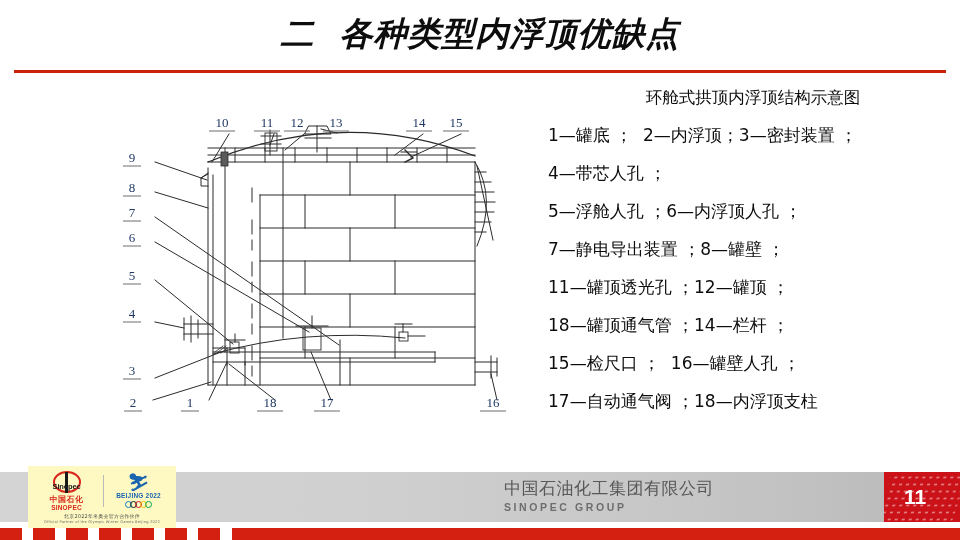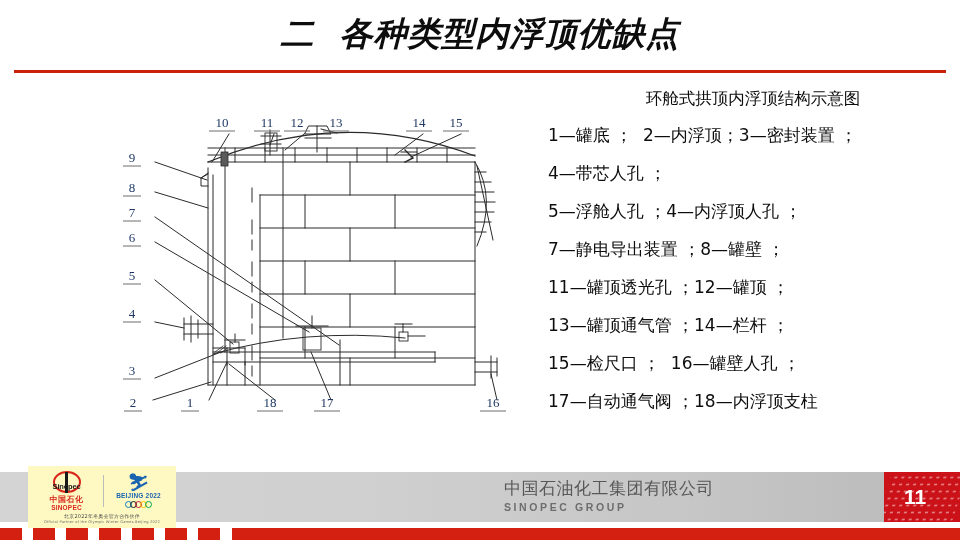--- a/index.html
+++ b/index.html
@@ -66,21 +66,21 @@
     top: 86px;
     width: 404px;
   }
   .legend-title {
     font-size: 16.5px;
     color: #0d0d0d;
     text-align: center;
     padding-left: 6px;
     line-height: 26px;
     margin-bottom: 4px;
-    font-family: Liberation Serif, serif;
+    font-family: Liberation Mono, monospace;
   }
   .legend-line {
     font-size: 17px;
     color: #0d0d0d;
     line-height: 38px;
     white-space: pre;
     font-family: "DejaVu Sans", "Liberation Sans", sans-serif;
   }
 
   
@@ -508,24 +508,24 @@
           </g>
         </g>
     </svg>
   </div>
 
   <div class="legend">
     <div class="legend-title">环舱式拱顶内浮顶结构示意图</div>
     <div id="legend-lines">
         <div class="legend-line">1—罐底 ；  2—内浮顶；3—密封装置 ；</div>
         <div class="legend-line">4—带芯人孔 ；</div>
-        <div class="legend-line">5—浮舱人孔 ；4—内浮顶人孔 ；</div>
+        <div class="legend-line">5—浮舱人孔 ；6—内浮顶人孔 ；</div>
         <div class="legend-line">7—静电导出装置 ；8—罐壁 ；</div>
         <div class="legend-line">11—罐顶透光孔 ；12—罐顶 ；</div>
-        <div class="legend-line">13—罐顶通气管 ；14—栏杆 ；</div>
+        <div class="legend-line">18—罐顶通气管 ；14—栏杆 ；</div>
         <div class="legend-line">15—检尺口 ；  16—罐壁人孔 ；</div>
         <div class="legend-line">17—自动通气阀 ；18—内浮顶支柱</div>
       </div>
   </div>
 
   <div class="footer-bar"></div>
 
   <div class="footer-logo">
     <div class="logo-row">
       <div class="logo-sinopec">

